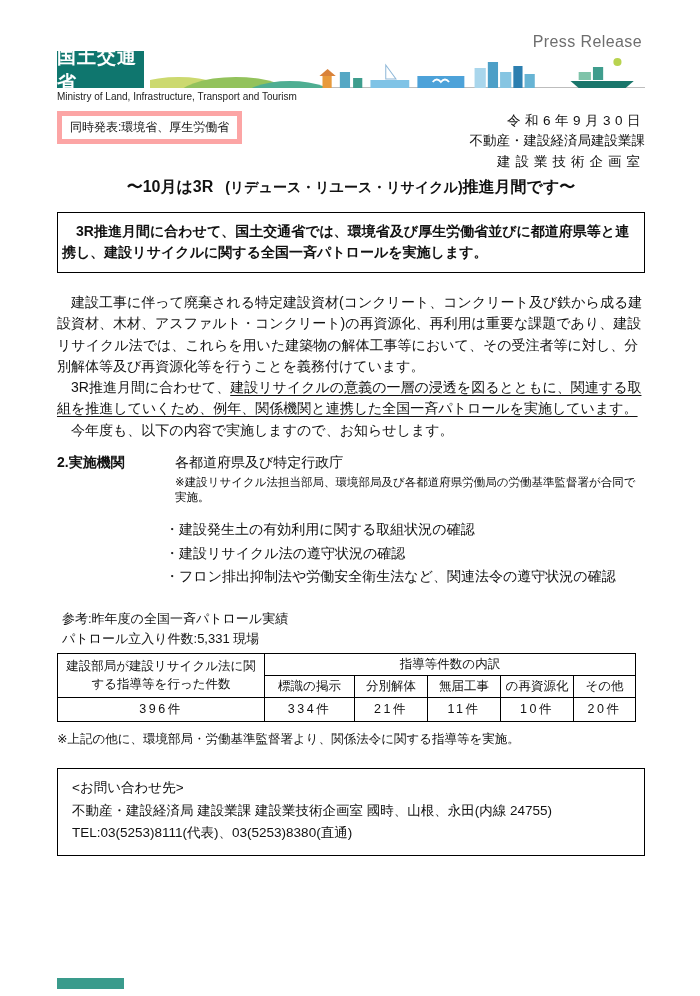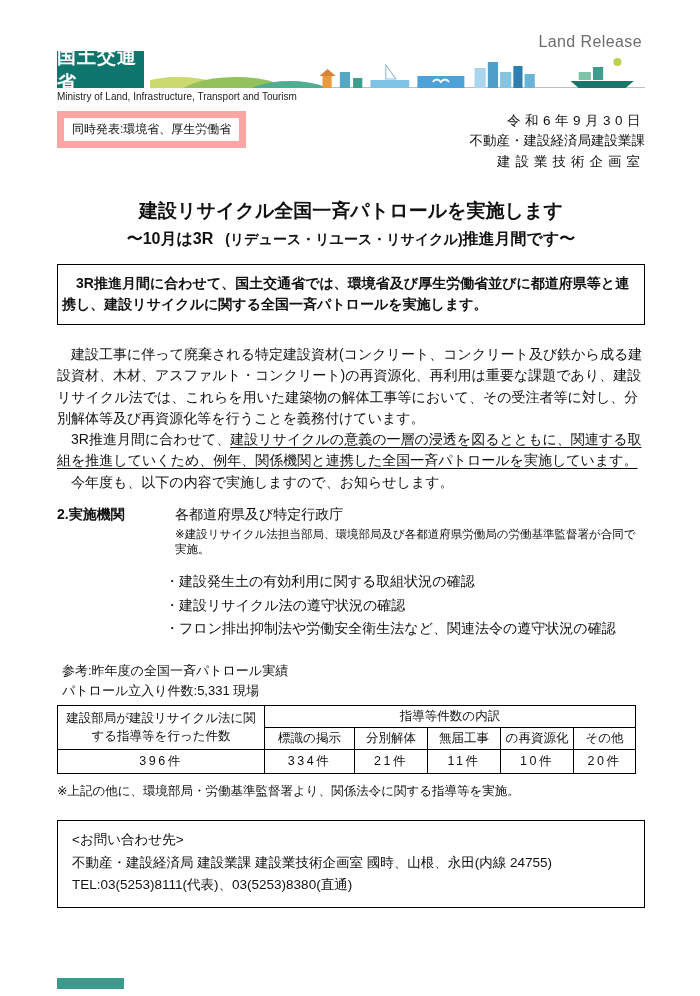--- a/index.html
+++ b/index.html
@@ -11,21 +11,21 @@
   .press { position:absolute; top:33px; right:58px; font-size:16px; color:#6e6e6e; letter-spacing:.4px; }
 
   .hdr { display:flex; align-items:flex-end; margin-top:50px; height:38px; }
   .logo { width:87px; height:37px; background:#0f766e; color:#fff; font-size:19px; font-weight:bold;
           display:flex; align-items:center; justify-content:center; letter-spacing:1px; flex:none; }
   .illus { flex:1; height:36px; margin-left:6px; border-bottom:1px solid #bdbdbd; }
   .illus svg { display:block; width:100%; height:36px; }
   .min-en { font-size:10px; color:#222; margin-top:3px; }
 
   .meta { display:flex; justify-content:space-between; align-items:flex-start; margin-top:9px; }
-  .joint { border:7px solid #fca5a5; font-size:12px; padding:3px 8px; }
+  .joint { border:5px solid #fca5a5; font-size:12px; padding:3px 8px; }
   .meta-right { text-align:right; font-size:13.5px; line-height:1.5; }
   .meta-right .date { letter-spacing:4.5px; }
   .meta-right .dept2 { letter-spacing:5px; }
 
   .title { text-align:center; margin-top:26px; font-size:19px; font-weight:bold; }
   .subtitle { text-align:center; margin-top:5px; font-size:16px; font-weight:bold; }
   .subtitle .paren { font-size:14px;padding-left:12px; }
 
   .leadbox { border:1px solid #000; margin-top:14px; padding:8px 4px; font-size:14px; font-weight:bold; line-height:1.55; }
   .leadbox p { text-indent:1em; }
@@ -54,21 +54,21 @@
 
   .contact { border:1px solid #000; margin-top:20px; padding:8px 14px 10px; font-size:13.5px; line-height:1.68; }
 
   .footer-bar { position:absolute; left:57px; bottom:7px; width:67px; height:11px; background:#3a9b8c; }
 </style>
 </head>
 <body>
 
 <div class="page">
 
-  <div class="press">Land Release</div>
+  <div class="press">Press Release</div>
 
   <div class="content">
 
     <div class="hdr">
       <div class="logo">国土交通省</div>
       <div class="illus">
         <svg viewBox="0 0 485 36" preserveAspectRatio="none">
           <g>
             <ellipse cx="28" cy="44" rx="52" ry="19" fill="#ccd96f"></ellipse>
             <ellipse cx="84" cy="46" rx="58" ry="21" fill="#93c25c"></ellipse>
@@ -108,21 +108,20 @@
 
     <div class="meta">
       <div class="joint">同時発表:環境省、厚生労働省</div>
       <div class="meta-right">
         <div class="date">令和6年9月30日</div>
         <div>不動産・建設経済局建設業課</div>
         <div class="dept2">建設業技術企画室</div>
       </div>
     </div>
 
-    <div class="title">建設リサイクル全国一斉パトロールを実施します</div>
     <div class="subtitle">
       <span>〜10月は3R</span><span class="paren">(リデュース・リユース・リサイクル)</span><span>推進月間です〜</span>
     </div>
 
     <div class="leadbox">
       <p>3R推進月間に合わせて、国土交通省では、環境省及び厚生労働省並びに都道府県等と連携し、建設リサイクルに関する全国一斉パトロールを実施します。</p>
     </div>
 
     <div class="bodytext">
       <p>建設工事に伴って廃棄される特定建設資材(コンクリート、コンクリート及び鉄から成る建設資材、木材、アスファルト・コンクリート)の再資源化、再利用は重要な課題であり、建設リサイクル法では、これらを用いた建築物の解体工事等において、その受注者等に対し、分別解体等及び再資源化等を行うことを義務付けています。</p>

